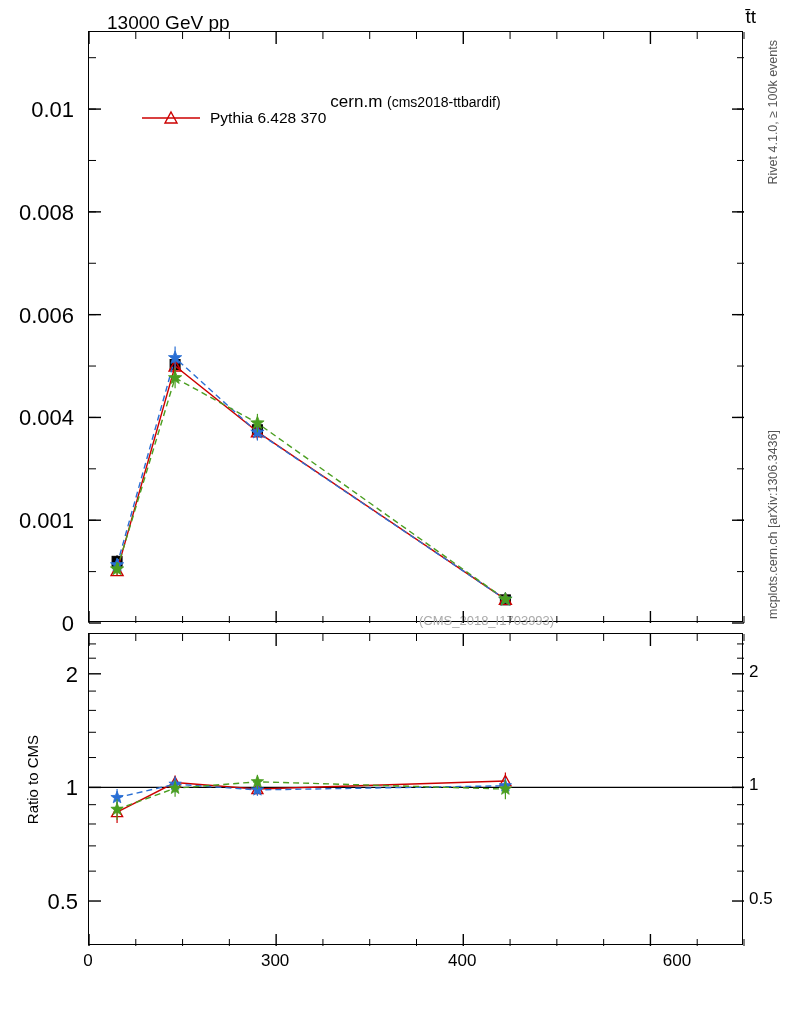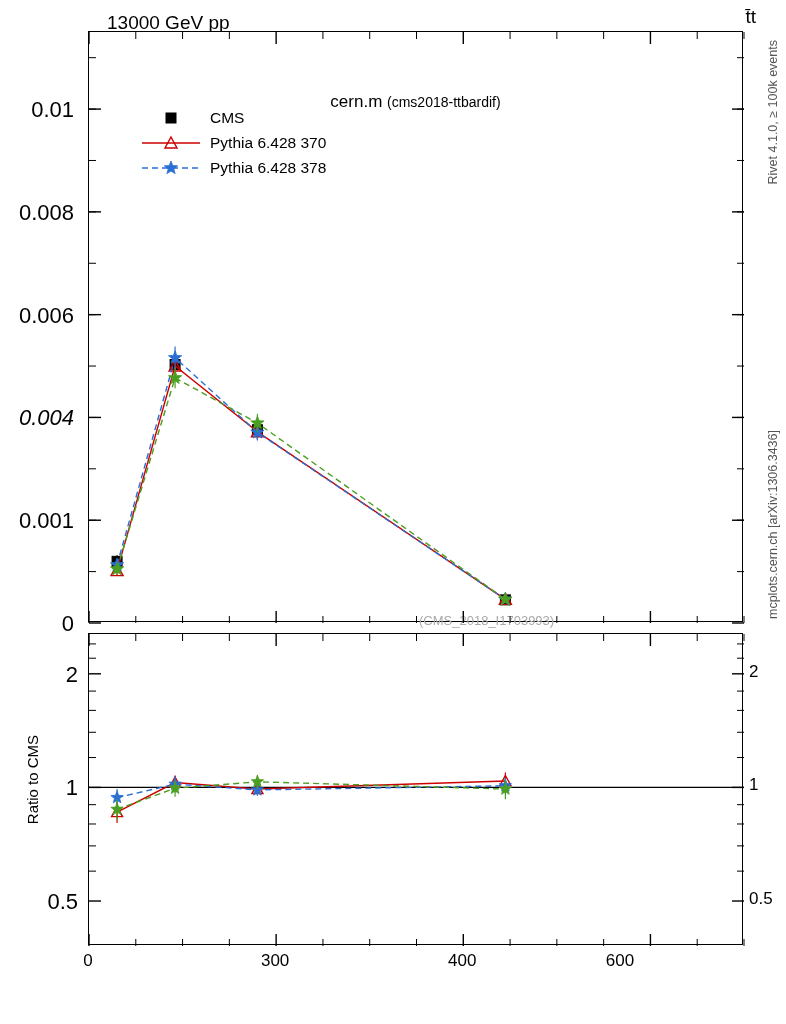--- a/index.html
+++ b/index.html
@@ -250,56 +250,39 @@
         <polygon points="416.39,148.57 418.00,152.86 422.57,153.06 418.99,155.91 420.21,160.33 416.39,157.80 412.57,160.33 413.80,155.91 410.21,153.06 414.79,152.86" fill="#4a9e20" stroke="#4a9e20" stroke-width="0.8"></polygon>
       </svg>
   </div>
 
   <div id="ratio-ylab">Ratio to CMS</div>
 
   <div id="legend">
       <div class="row">
         <div class="sym">
           <svg width="62" height="20" style="position: absolute; left: 0px; top: 0px;">
-            <rect x="26" y="5" width="10" height="10" fill="#000000" stroke="#000000"></rect>
-          </svg>
-        </div>
-        <span class="lbl">CMS</span>
-      </div>
-      <div class="row">
-        <div class="sym">
-          <svg width="62" height="20" style="position: absolute; left: 0px; top: 0px;">
             <line x1="2" y1="10" x2="60" y2="10" stroke="#cc0000" stroke-width="1.4" stroke-dasharray="none"></line>
             <polygon points="31,4 37,15 25,15" fill="none" stroke="#cc0000" stroke-width="1.4"></polygon>
           </svg>
         </div>
         <span class="lbl">Pythia 6.428 370</span>
       </div>
-      <div class="row">
-        <div class="sym">
-          <svg width="62" height="20" style="position: absolute; left: 0px; top: 0px;">
-            <line x1="2" y1="10" x2="60" y2="10" stroke="#2a6fd4" stroke-width="1.4" stroke-dasharray="6,4"></line>
-            <polygon points="31.00,3.00 32.73,7.62 37.66,7.84 33.80,10.91 35.11,15.66 31.00,12.94 26.89,15.66 28.20,10.91 24.34,7.84 29.27,7.62" fill="#2a6fd4" stroke="#2a6fd4" stroke-width="0.8"></polygon>
-          </svg>
-        </div>
-        <span class="lbl">Pythia 6.428 378</span>
-      </div>
     </div>
 
   <div id="axis-labels">
       <div class="ylabel" style="left: 4px; top: 611px;">0</div>
       <div class="ylabel" style="left: 4px; top: 508.217px;">0.001</div>
-      <div class="ylabel" style="left: 4px; top: 405.435px; font-style: italic;">0.004</div>
+      <div class="ylabel" style="left: 4px; top: 405.435px;">0.004</div>
       <div class="ylabel" style="left: 4px; top: 302.652px;">0.006</div>
       <div class="ylabel" style="left: 4px; top: 199.87px;">0.008</div>
       <div class="ylabel" style="left: 4px; top: 97.087px;">0.01</div>
       <div class="xlabel" style="left: 58px; top: 951px;">0</div>
       <div class="xlabel" style="left: 245.143px; top: 951px;">300</div>
       <div class="xlabel" style="left: 432.286px; top: 951px;">400</div>
-      <div class="xlabel" style="left: 590px; top: 951px;">600</div>
+      <div class="xlabel" style="left: 647px; top: 951px;">600</div>
       <div class="ylabel" style="left: 8px; top: 889.022px;">0.5</div>
       <div class="ylabel-r" style="left: 749px; top: 889.022px;">0.5</div>
       <div class="ylabel" style="left: 8px; top: 775.419px;">1</div>
       <div class="ylabel-r" style="left: 749px; top: 775.419px;">1</div>
       <div class="ylabel" style="left: 8px; top: 661.817px;">2</div>
       <div class="ylabel-r" style="left: 749px; top: 661.817px;">2</div>
     </div>
 </div>
 
 </body></html>

